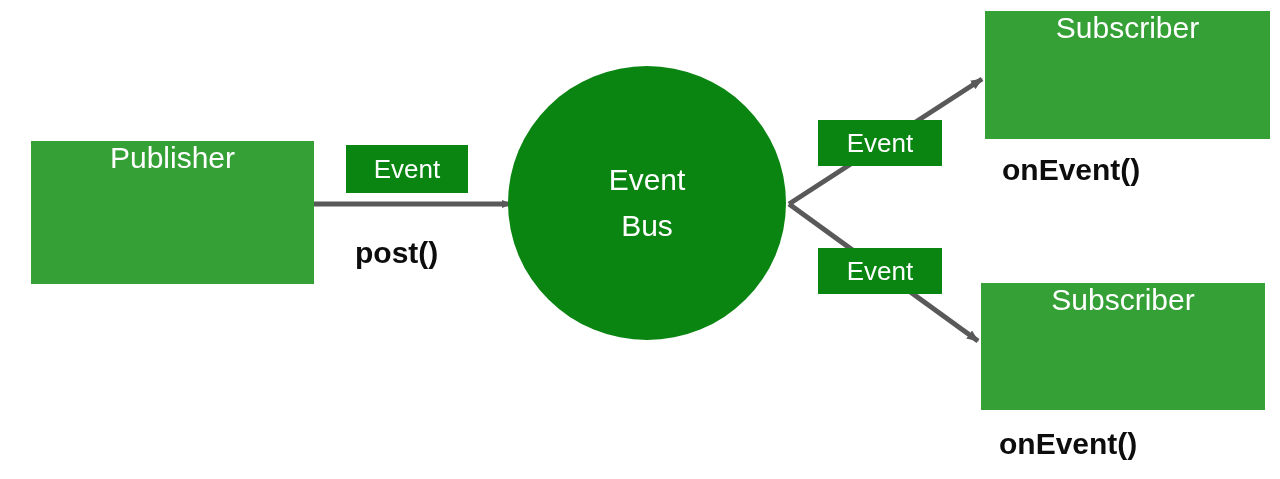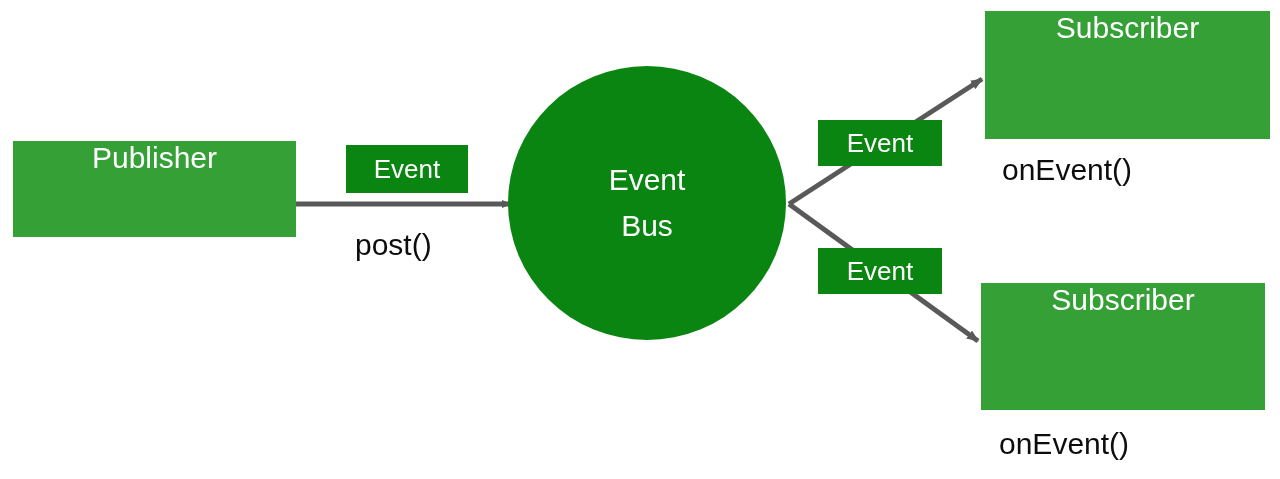--- a/index.html
+++ b/index.html
@@ -26,24 +26,24 @@
   }
   .node-box {
     position: absolute;
     display: flex;
     align-items: flex-start;
     justify-content: center;
     color: #ffffff;
     box-sizing: border-box;
   }
   .node-publisher {
-    left: 13px;
+    left: 31px;
     top: 141px;
     width: 283px;
-    height: 96px;
+    height: 143px;
     background: #34A035;
     font-size: 30px;
   }
   .node-subscriber-top {
     left: 985px;
     top: 11px;
     width: 285px;
     height: 128px;
     background: #34A035;
     font-size: 30px;
@@ -102,24 +102,25 @@
     left: 818px;
     top: 248px;
     width: 124px;
     height: 46px;
   }
   .edge-label {
     position: absolute;
     color: #0d0d0d;
     font-size: 30px;
     white-space: nowrap;
+    font-weight: bold;
   }
   .label-post {
     left: 355px;
-    top: 228px;
+    top: 236px;
   }
   .label-onevent-top {
     left: 1002px;
     top: 153px;
   }
   .label-onevent-bottom {
     left: 999px;
     top: 427px;
   }
 </style>

